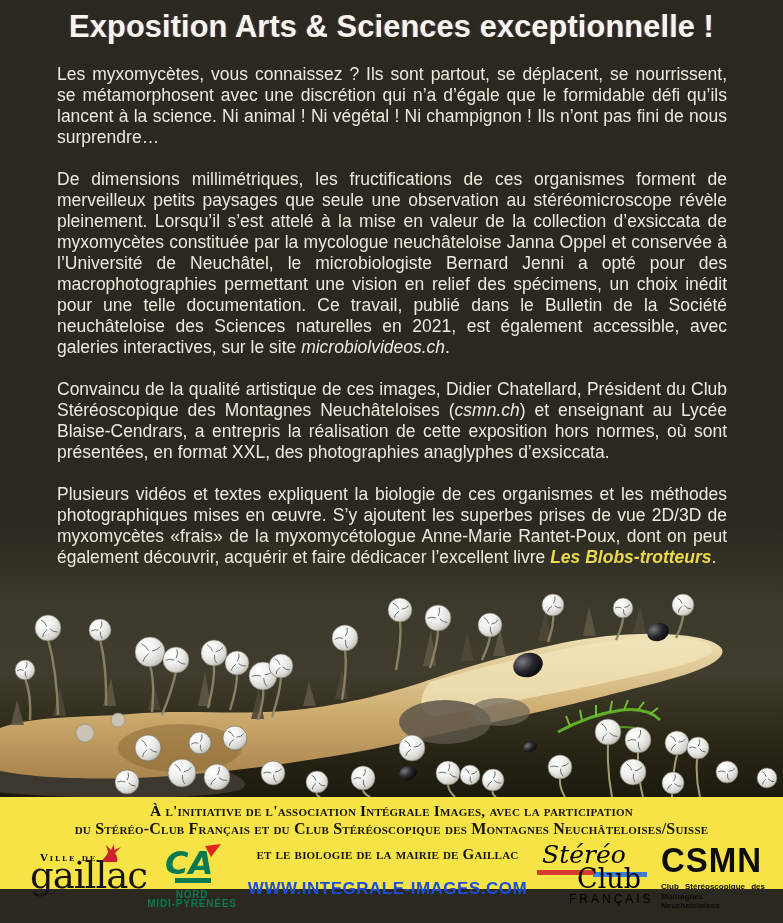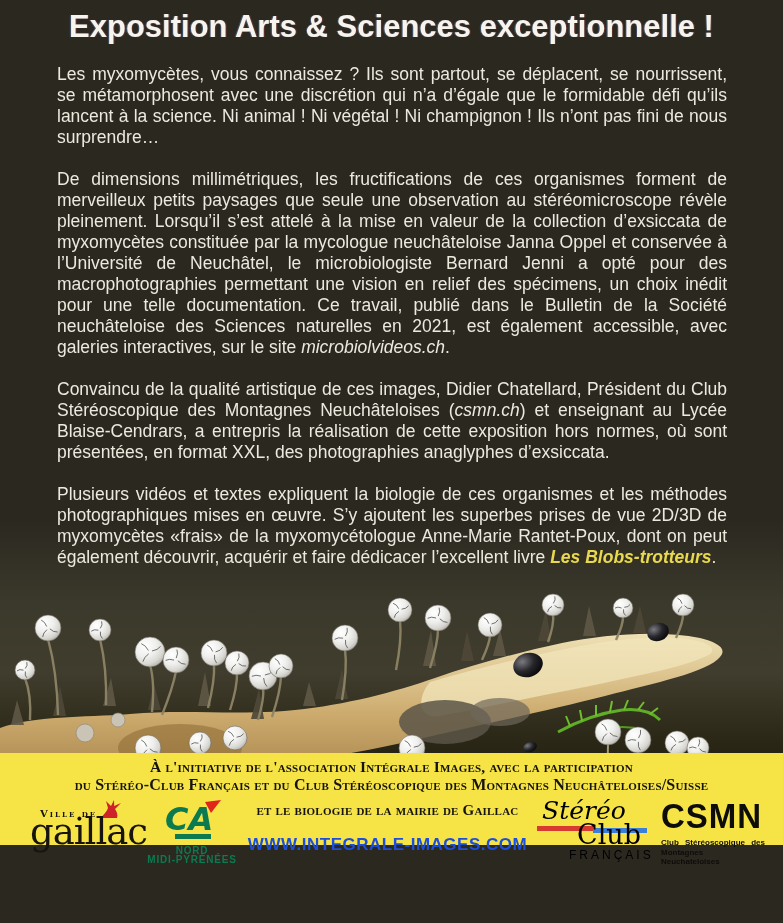--- a/index.html
+++ b/index.html
@@ -19,21 +19,21 @@
     color:#ece9df; font-size:17.5px; line-height:21px;
   }
   .para.p2, .para.p3, .para.p4 { margin-top:21px; }
   .site-em { font-style:italic; }
   .book { color:#e9d94f; font-weight:bold; font-style:italic; }
   
   .photo { position:absolute; top:520px; left:0; width:783px; height:277px; z-index:1; }
   .photo svg { display:block; }
   
   .footer {
-    position:absolute; top:753px; left:0; width:783px; height:92px; z-index:3;
+    position:absolute; top:797px; left:0; width:783px; height:92px; z-index:3;
     background:#f6e447; color:#151310;
     font-family:"Liberation Serif", serif;
   }
   .foot-line { text-align:center; font-variant:small-caps; font-weight:bold; letter-spacing:.2px; }
   .foot-line.l1 { font-size:15.5px; line-height:17px; padding-top:5px; }
   .foot-line.l2 { font-size:16px;   line-height:19px; }
   .footer-row { display:flex; align-items:flex-start; margin-top:4px; padding:0 16px; }
   .footer-center { flex:1; text-align:center; }
   .foot-line.l3 { font-size:15px; line-height:17px; margin-top:4px; }
   .website {

